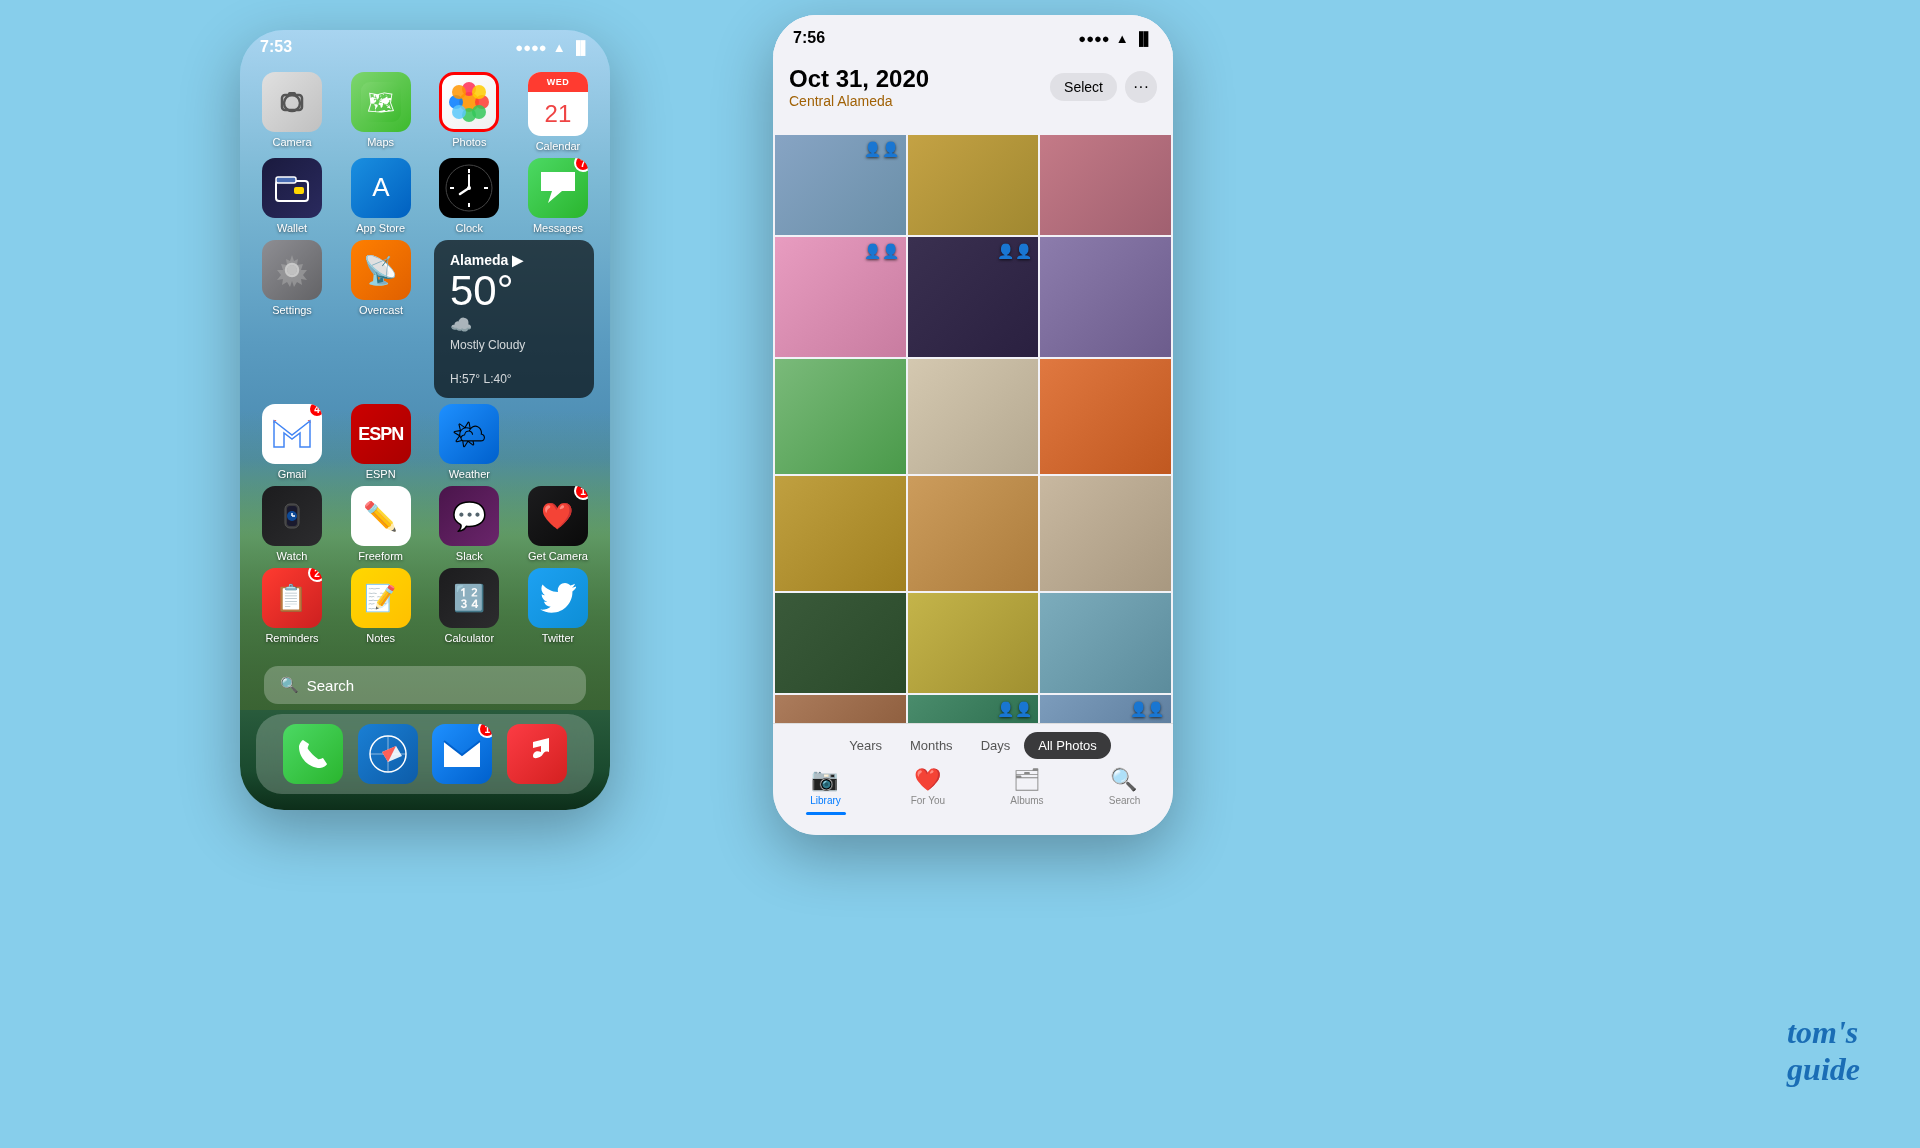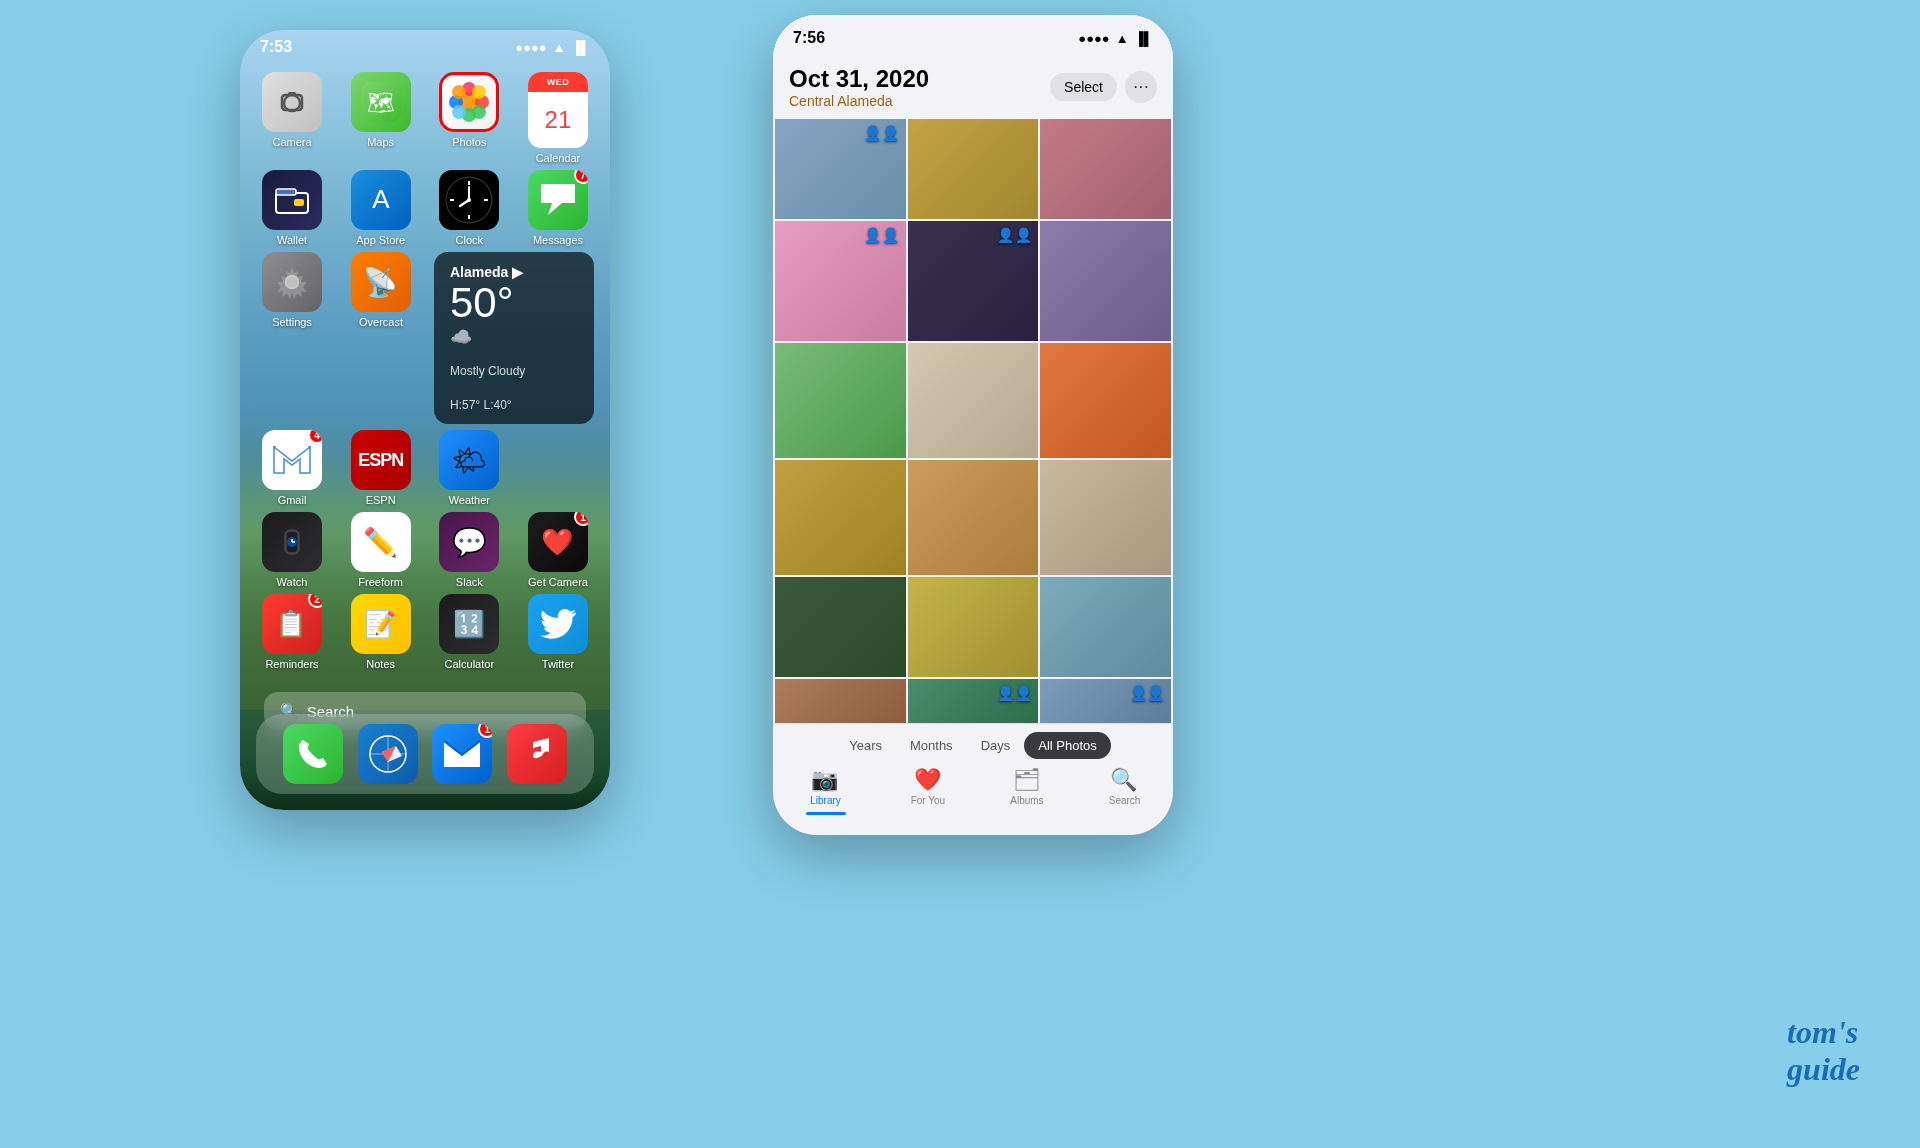--- a/index.html
+++ b/index.html
@@ -140,21 +140,21 @@
     
     .weather-widget {
       background: rgba(0,0,0,0.65);
       border-radius: 14px;
       padding: 12px 16px;
       width: 160px;
       color: white;
     }
     .weather-city { font-size: 14px; font-weight: 600; }
     .weather-temp { font-size: 42px; font-weight: 300; line-height: 1.1; }
-    .weather-desc { font-size: 12px; opacity: 0.8; margin-top: 16px; }
+    .weather-desc { font-size: 12px; opacity: 0.8; margin-top: 2px; }
     .weather-range { font-size: 12px; opacity: 0.8; margin-top: 20px; }
 
     
     .search-bar {
       position: relative;
       z-index: 10;
       margin: 8px 24px;
       background: rgba(255,255,255,0.25);
       border-radius: 14px;
       padding: 10px 16px;
@@ -179,21 +179,21 @@
       align-items: center;
       z-index: 10;
       backdrop-filter: blur(10px);
     }
 
     
     .cal-icon {
       background: white;
       border-radius: 13px;
       width: 60px;
-      height: 76px;
+      height: 64px;
       display: flex;
       flex-direction: column;
       overflow: hidden;
     }
     .cal-top {
       background: #ff3b30;
       height: 20px;
       display: flex;
       align-items: center;
       justify-content: center;
@@ -219,21 +219,21 @@
       top: 15px;
       width: 400px;
       height: 820px;
       border-radius: 44px;
       overflow: hidden;
       background: #f2f2f7;
       box-shadow: 0 20px 60px rgba(0,0,0,0.3);
     }
     .photos-header {
       background: #f2f2f7;
-      padding: 50px 16px 8px;
+      padding: 50px 16px 24px;
       position: relative;
       z-index: 10;
     }
     .photos-header-top {
       display: flex;
       justify-content: space-between;
       align-items: center;
       margin-bottom: 2px;
     }
     .photos-date {

